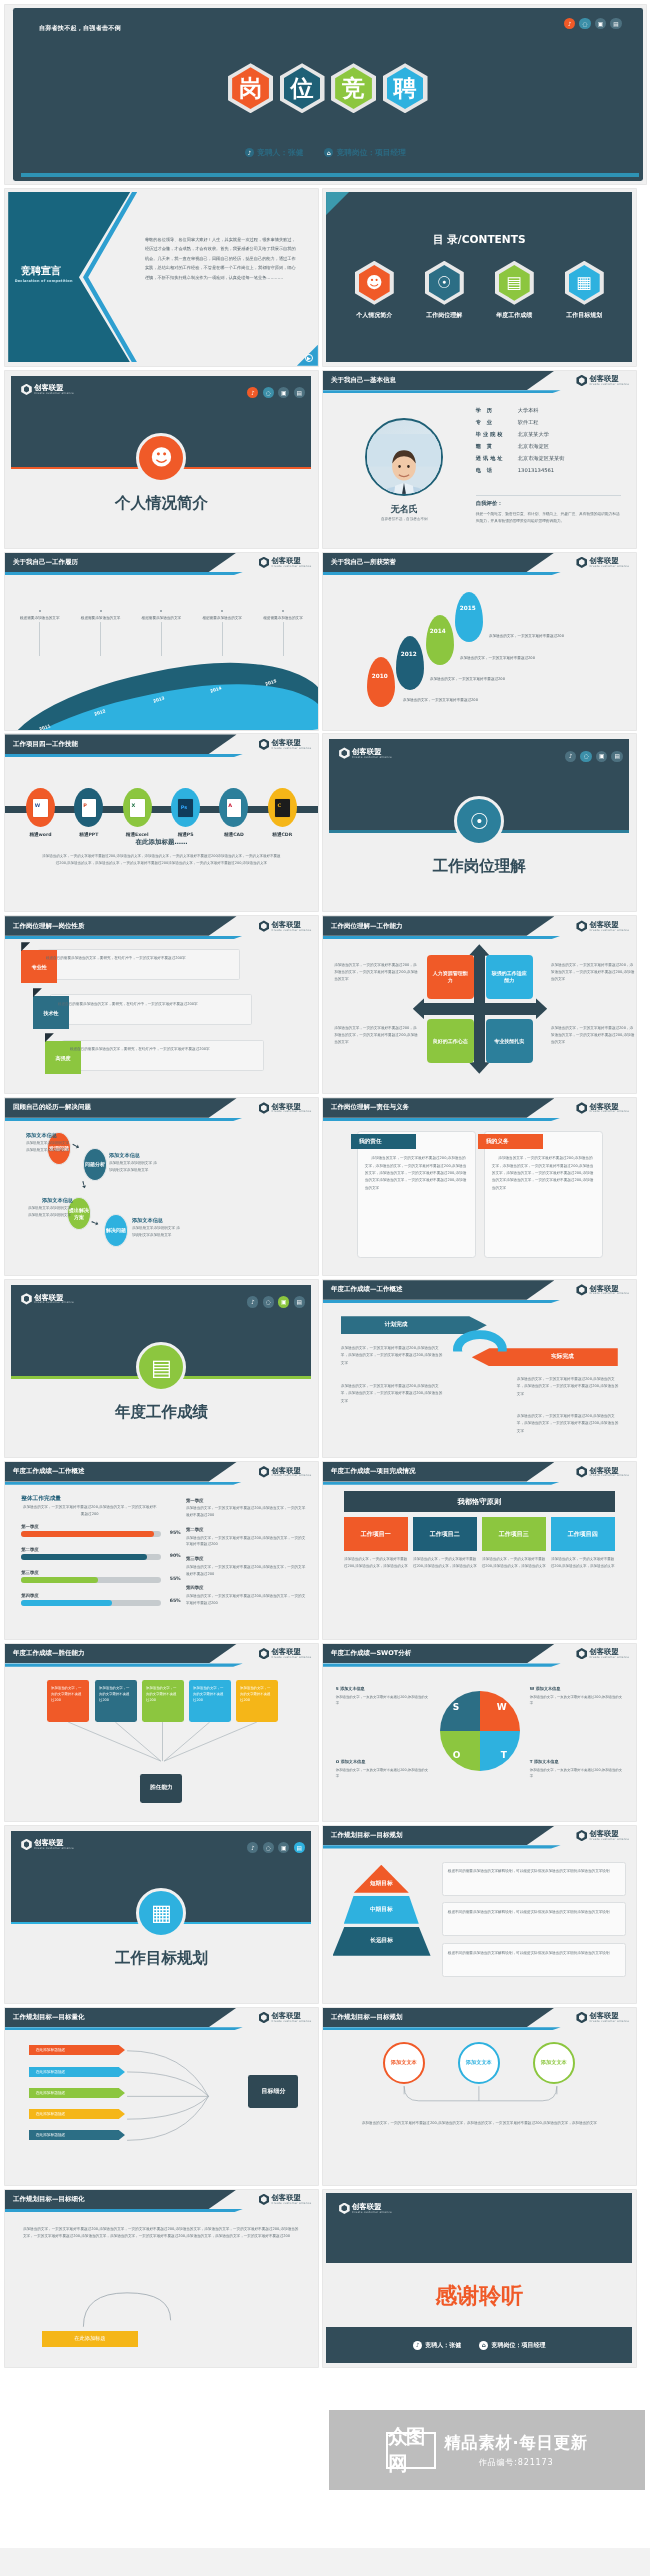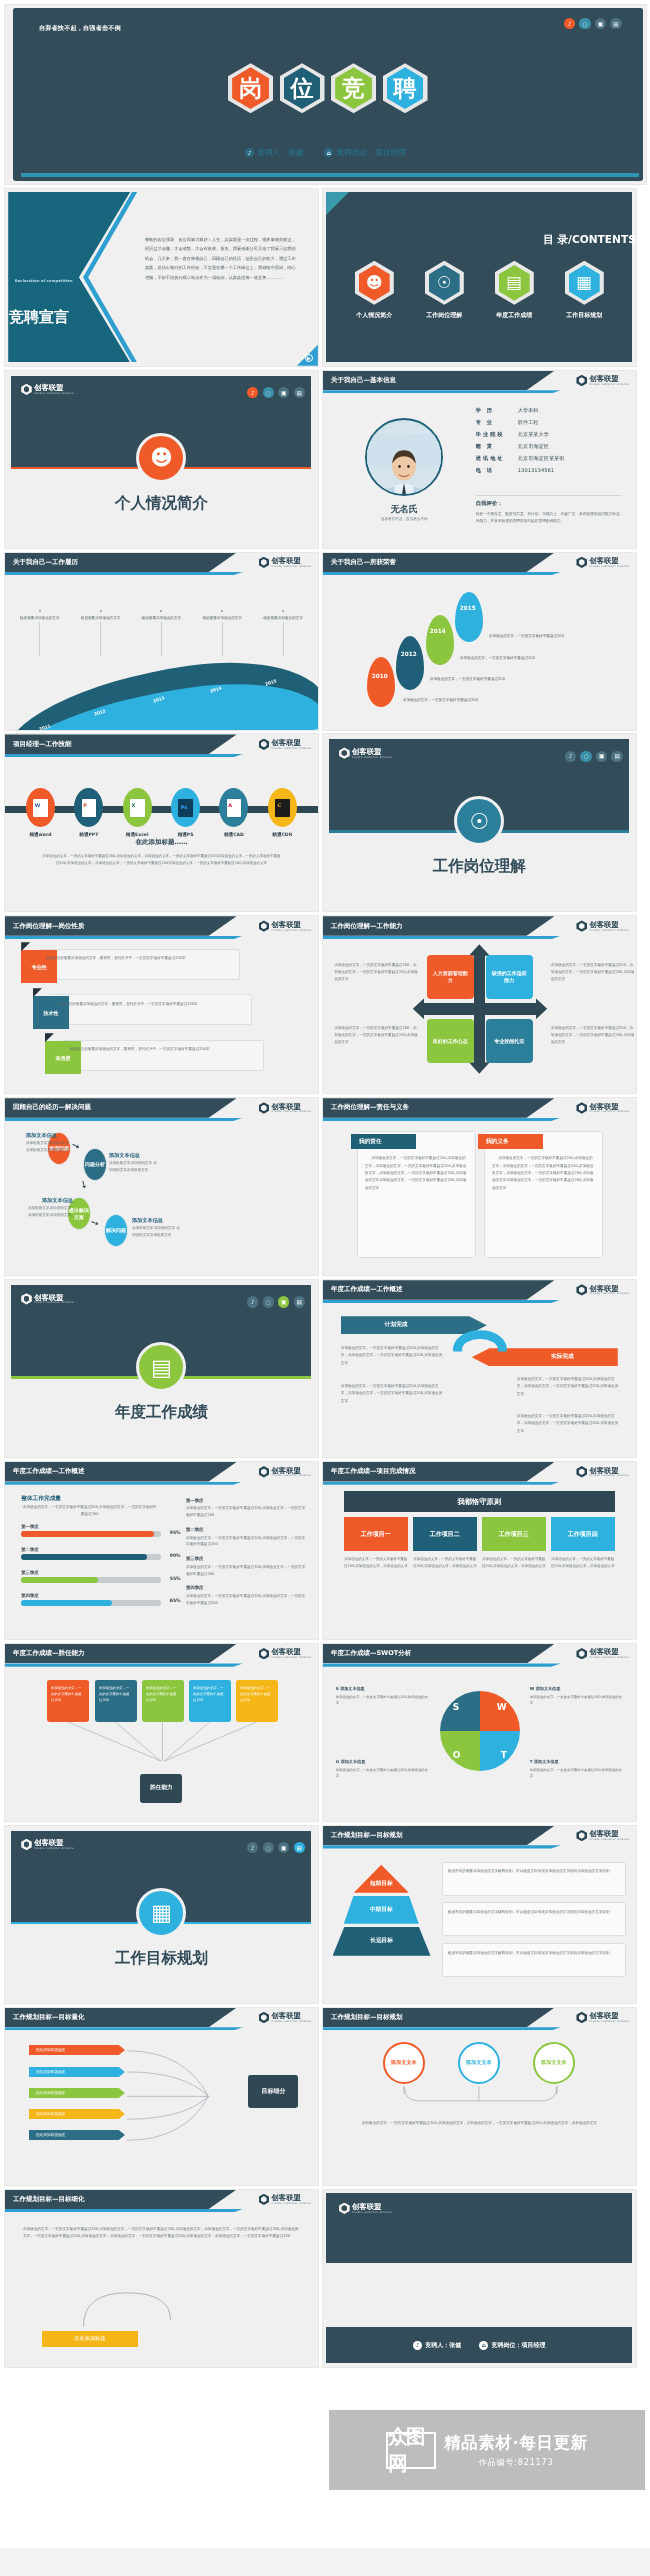--- a/index.html
+++ b/index.html
@@ -65,33 +65,33 @@
      display:flex;align-items:center;justify-content:center;color:#fff;font-size:22px;}
   .sec-title{position:absolute;left:0;right:0;top:122px;text-align:center;font-size:15.5px;font-weight:bold;color:#324c59;}
   .sec-icons{position:absolute;right:13px;top:16.3px;display:flex;gap:4.1px;}
   .st{font-size:5.2px;font-weight:bold;color:#1f5d77;}
 
   
   .decl-left{position:absolute;left:3.3px;top:3.3px;bottom:3.3px;width:122px;background:#18657e;
      clip-path:polygon(0 0,100% 0,58% 50%,100% 100%,0 100%);}
   .decl-edge{position:absolute;left:3.3px;top:3.3px;bottom:3.3px;width:129px;background:#2e9fd0;
      clip-path:polygon(96% 0,100% 0,62% 50%,100% 100%,96% 100%,58% 50%);}
-  .decl-t{position:absolute;left:4px;top:75px;color:#fff;font-weight:bold;font-size:15px;margin-top:44px;}
+  .decl-t{position:absolute;left:16px;top:75px;color:#fff;font-weight:bold;font-size:10px;}
   .decl-s{position:absolute;left:9.8px;top:90px;color:#bfe2ee;font-size:3.5px;font-weight:bold;letter-spacing:0.2px;}
   .decl-body{position:absolute;left:140px;right:19.5px;top:46px;color:#4d5b63;font-size:4.2px;line-height:2.25;}
   .corner-tr{position:absolute;right:0;bottom:0;width:21px;height:21px;background:#2e9fd0;
      clip-path:polygon(100% 0,100% 100%,0 100%);}
   .play{position:absolute;right:4.9px;bottom:3.3px;width:8.1px;height:8.1px;border-radius:50%;
      border:1px solid #fff;color:#fff;font-size:4.9px;display:flex;align-items:center;justify-content:center;}
 
   
   .toc-inner{position:absolute;inset:3.3px;background:#324c59;}
   .toc-corner{position:absolute;left:3.3px;top:3.3px;width:23px;height:23px;background:#3c9aae;
      clip-path:polygon(0 0,100% 0,0 100%);}
-  .toc-title{position:absolute;left:0;right:0;top:44px;text-align:right;color:#fff;font-size:10.6px;font-weight:bold;}
+  .toc-title{position:absolute;left:0;right:0;top:44px;text-align:center;color:#fff;font-size:10.6px;font-weight:bold;}
   .toc-row{position:absolute;left:23px;right:23px;top:72px;display:flex;justify-content:space-between;}
   .toc-item{width:57px;text-align:center;}
   .toc-hex{width:39px;height:44px;margin:0 auto;position:relative;display:flex;align-items:center;justify-content:center;}
   .toc-hex .s,.toc-hex .c{position:absolute;inset:0;clip-path:polygon(50% 0,100% 26%,100% 74%,50% 100%,0 74%,0 26%);}
   .toc-hex .s{background:#e8e8e8;}
   .toc-hex .c{inset:4.1px;}
   .toc-hex em{position:relative;color:#fff;font-size:16.3px;font-style:normal;}
   .toc-lbl{margin-top:6.5px;color:#fff;font-size:6px;font-weight:bold;}
 
   
@@ -471,21 +471,21 @@
     <div class="pin" style="left:103px;top:62px;width:28px;height:50px;background:#8cc63f"></div>
     <div class="pin-lbl" style="left:107px;top:75px">2014</div>
     <div class="hn-tx" style="left:137px;top:103px;width:155px">添加适当的文字，一页的文字最好不要超过200</div>
 
     <div class="pin" style="left:132px;top:39px;width:28px;height:50px;background:#2eb1df"></div>
     <div class="pin-lbl" style="left:137px;top:52px">2015</div>
     <div class="hn-tx" style="left:166px;top:81px;width:155px">添加适当的文字，一页的文字最好不要超过200</div>
   </div>
 
   <div class="slide">
-    <div class="hdr">项目经理—工作技能</div>
+    <div class="hdr">工作项目四—工作技能</div>
     <div class="hdr-accent"></div>
     <div class="logo">
       <span class="cube"></span>
       <span class="lt">
           <b>创客联盟</b>
           <i>Create customer alliance</i>
         </span>
     </div>
     <div class="sk-bar"></div>
     <div class="sk-row">
@@ -1009,20 +1009,21 @@
 
   <div class="slide">
     <div class="th-top"></div>
     <div class="logo onDark" style="left:16.3px;right:auto;top:13px">
       <span class="cube"></span>
       <span class="lt">
           <b>创客联盟</b>
           <i>Create customer alliance</i>
         </span>
     </div>
+    <div class="th-mid">感谢聆听</div>
     <div class="th-bot">
       <span class="b">
           <i class="mini-circ">♪</i>
           <span>竞聘人：张健</span>
         </span>
       <span class="b">
           <i class="mini-circ">⌂</i>
           <span>竞聘岗位：项目经理</span>
         </span>
     </div>

